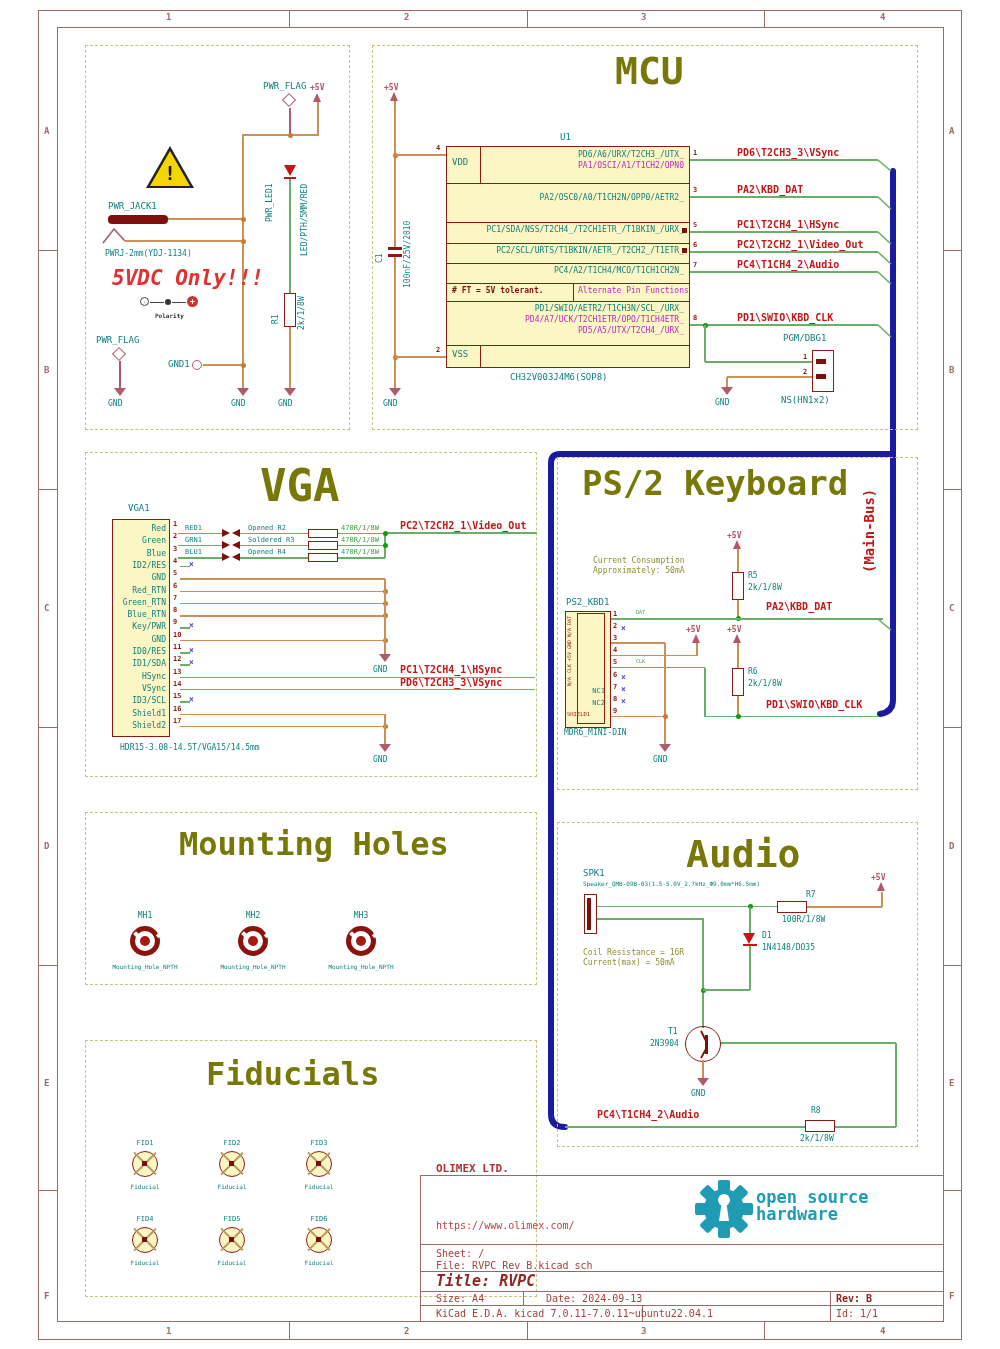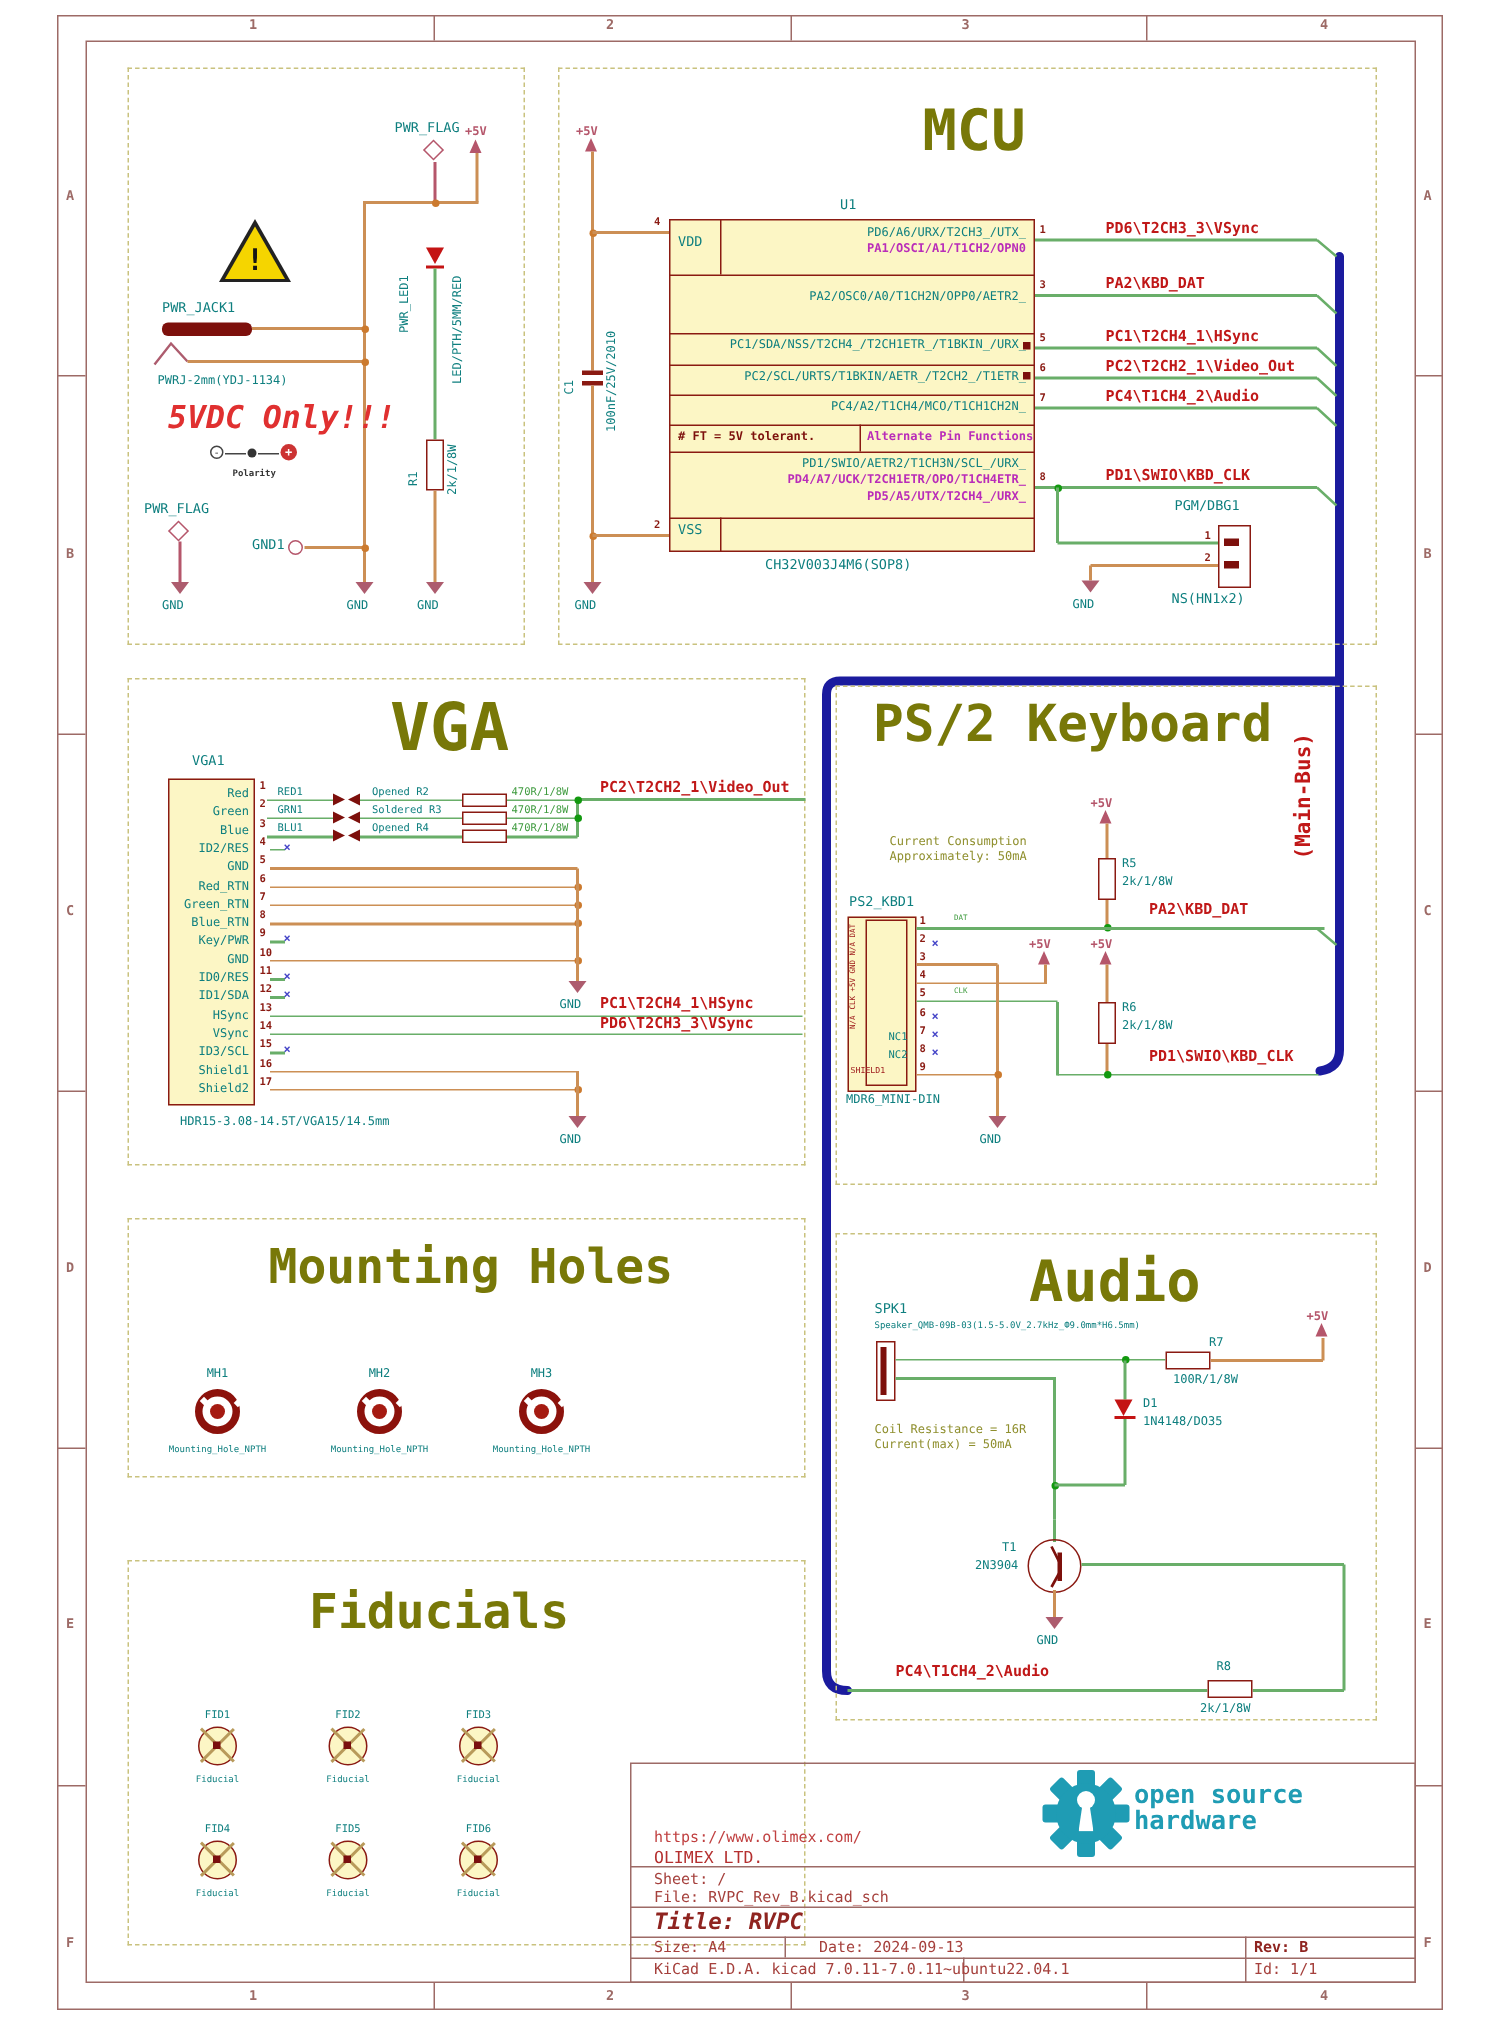--- a/index.html
+++ b/index.html
@@ -28,21 +28,21 @@
 .p5t{position:absolute;color:#b5566b;font-size:8px;line-height:1;font-weight:bold}
 .p5h{position:absolute;width:0;height:0;border-left:4.5px solid transparent;border-right:4.5px solid transparent;border-bottom:9px solid #b5566b}
 .flag{position:absolute;width:10px;height:10px;border:1.6px solid #b5566b;transform:rotate(45deg);background:#fff}
 .nc{position:absolute;color:#4646c8;font-size:8px;font-weight:bold;line-height:1}
 .rot{writing-mode:vertical-rl;transform:rotate(180deg)}
 .vfill{position:absolute;background:var(--fill);border:1.5px solid var(--maroon)}
 .line{position:absolute;background:var(--maroon)}
 .fline{position:absolute;background:var(--frame)}
 .ftxt{position:absolute;color:var(--frame);font-size:9px;font-weight:bold;line-height:1}
 .note{position:absolute;color:var(--note);font-size:8px;line-height:1.25;white-space:nowrap}
-.mtxt{color:var(--mag) !important;font-weight:bold}
+.mtxt{color:var(--mag) !important;font-weight:normal}
 .ra{text-align:right}
 .bt-l{position:absolute;width:0;height:0;border-top:4.5px solid transparent;border-bottom:4.5px solid transparent;border-left:8px solid var(--dmar)}
 .bt-r{position:absolute;width:0;height:0;border-top:4.5px solid transparent;border-bottom:4.5px solid transparent;border-right:8px solid var(--dmar)}
 .ledtri{position:absolute;width:0;height:0;border-left:6px solid transparent;border-right:6px solid transparent;border-top:11px solid #c41414}
 .bar{position:absolute;background:#c41414}
 
 .vga-pins{position:absolute;left:112px;top:519px;width:440px;height:222px}
 .vga-pin{position:absolute;left:0;width:440px;height:11px;top:calc(6px + var(--i)*12.3px)}
 .vga-pin .nm{position:absolute;left:2px;width:52px;top:0;text-align:right;color:var(--teal);font-size:8px;line-height:1}
 .vga-pin .no{position:absolute;left:61px;top:-4px;color:var(--maroon);font-size:7px;font-weight:bold;line-height:1}
@@ -202,21 +202,21 @@
   <div class="t rot" style="left:298px;top:290px;height:40px">2k/1/8W</div>
   <div class="wo vw" style="left:289.2px;top:327px;height:61px"></div>
   <div class="gnd" style="left:237px;top:388px"></div>
   <div class="gt" style="left:231px;top:400px">GND</div>
   <div class="gnd" style="left:284px;top:388px"></div>
   <div class="gt" style="left:278px;top:400px">GND</div>
   <div class="gnd" style="left:114px;top:388px"></div>
   <div class="gt" style="left:108px;top:400px">GND</div>
 
   <div class="blk" style="left:372px;top:45px;width:546px;height:385px"></div>
-  <div class="title" style="left:615px;top:64px;font-size:38px">MCU</div>
+  <div class="title" style="left:615px;top:48px;font-size:38px">MCU</div>
   <div class="p5t" style="left:384px;top:84px">+5V</div>
   <div class="p5h" style="left:390px;top:92px"></div>
   <div class="wo vw" style="left:394.2px;top:101px;height:146px"></div>
   <div class="bar" style="left:388px;top:247px;width:14px;height:2.5px;background:#8a1a12"></div>
   <div class="bar" style="left:388px;top:254px;width:14px;height:2.5px;background:#8a1a12"></div>
   <div class="t rot" style="left:376px;top:243px;height:20px">C1</div>
   <div class="t rot" style="left:404px;top:208px;height:80px">100nF/25V/2010</div>
   <div class="wo vw" style="left:394.2px;top:257px;height:131px"></div>
   <div class="odot" style="left:392.5px;top:152.5px"></div>
   <div class="odot" style="left:392.5px;top:354.5px"></div>
@@ -710,21 +710,21 @@
 
   <div class="abs" style="left:420px;top:1175px;width:524px;height:147px;border:1.2px solid var(--frame)"></div>
   <div class="fline" style="left:420px;top:1244px;width:524px;height:1px"></div>
   <div class="fline" style="left:420px;top:1271px;width:524px;height:1px"></div>
   <div class="fline" style="left:420px;top:1291px;width:524px;height:1px"></div>
   <div class="fline" style="left:420px;top:1305px;width:524px;height:1px"></div>
   <div class="fline" style="left:830px;top:1291px;width:1px;height:31px"></div>
   <div class="fline" style="left:523px;top:1291px;width:1px;height:14px"></div>
   <div class="fline" style="left:642px;top:1305px;width:1px;height:17px"></div>
   <div class="tb" style="left:436px;top:1221px;color:#c04040">https://www.olimex.com/</div>
-  <div class="tb" style="left:436px;top:1233px;font-weight:normal;font-size:11px;color:#b53030">OLIMEX LTD.</div>
+  <div class="tb" style="left:436px;top:1163px;font-weight:bold;font-size:11px;color:#b53030">OLIMEX LTD.</div>
   <div class="abs" style="left:698px;top:1183px;width:52px;height:52px">
     <div class="tooth" style="transform:rotate(0deg)"></div>
     <div class="tooth" style="transform:rotate(45deg)"></div>
     <div class="tooth" style="transform:rotate(90deg)"></div>
     <div class="tooth" style="transform:rotate(135deg)"></div>
     <div class="tooth" style="transform:rotate(180deg)"></div>
     <div class="tooth" style="transform:rotate(225deg)"></div>
     <div class="tooth" style="transform:rotate(270deg)"></div>
     <div class="tooth" style="transform:rotate(315deg)"></div>
     <div class="abs" style="left:6px;top:6px;width:40px;height:40px;background:#1f9cb4;border-radius:50%"></div>

